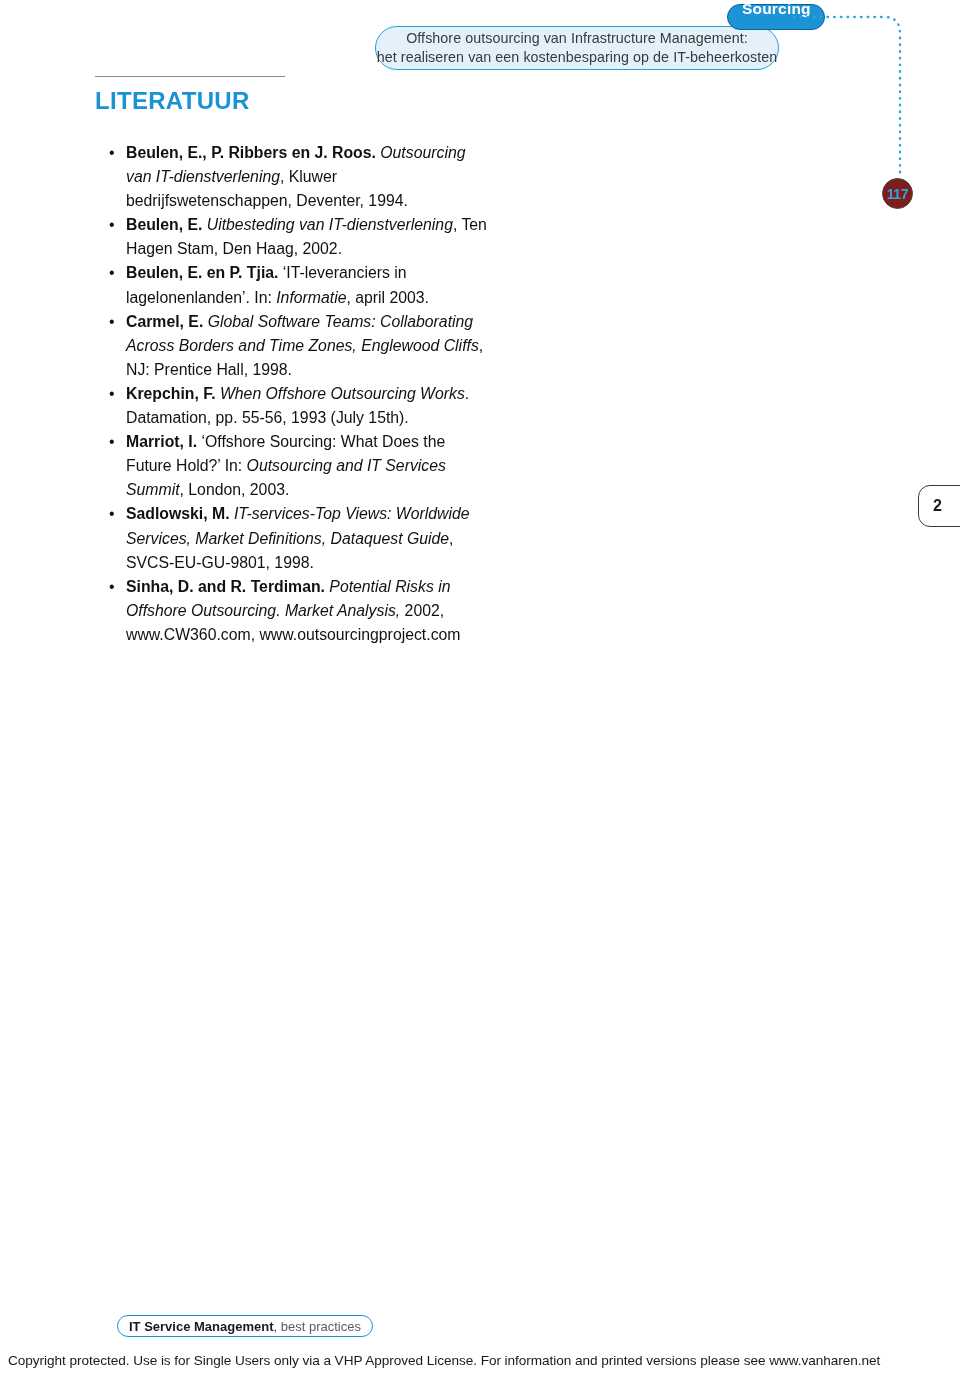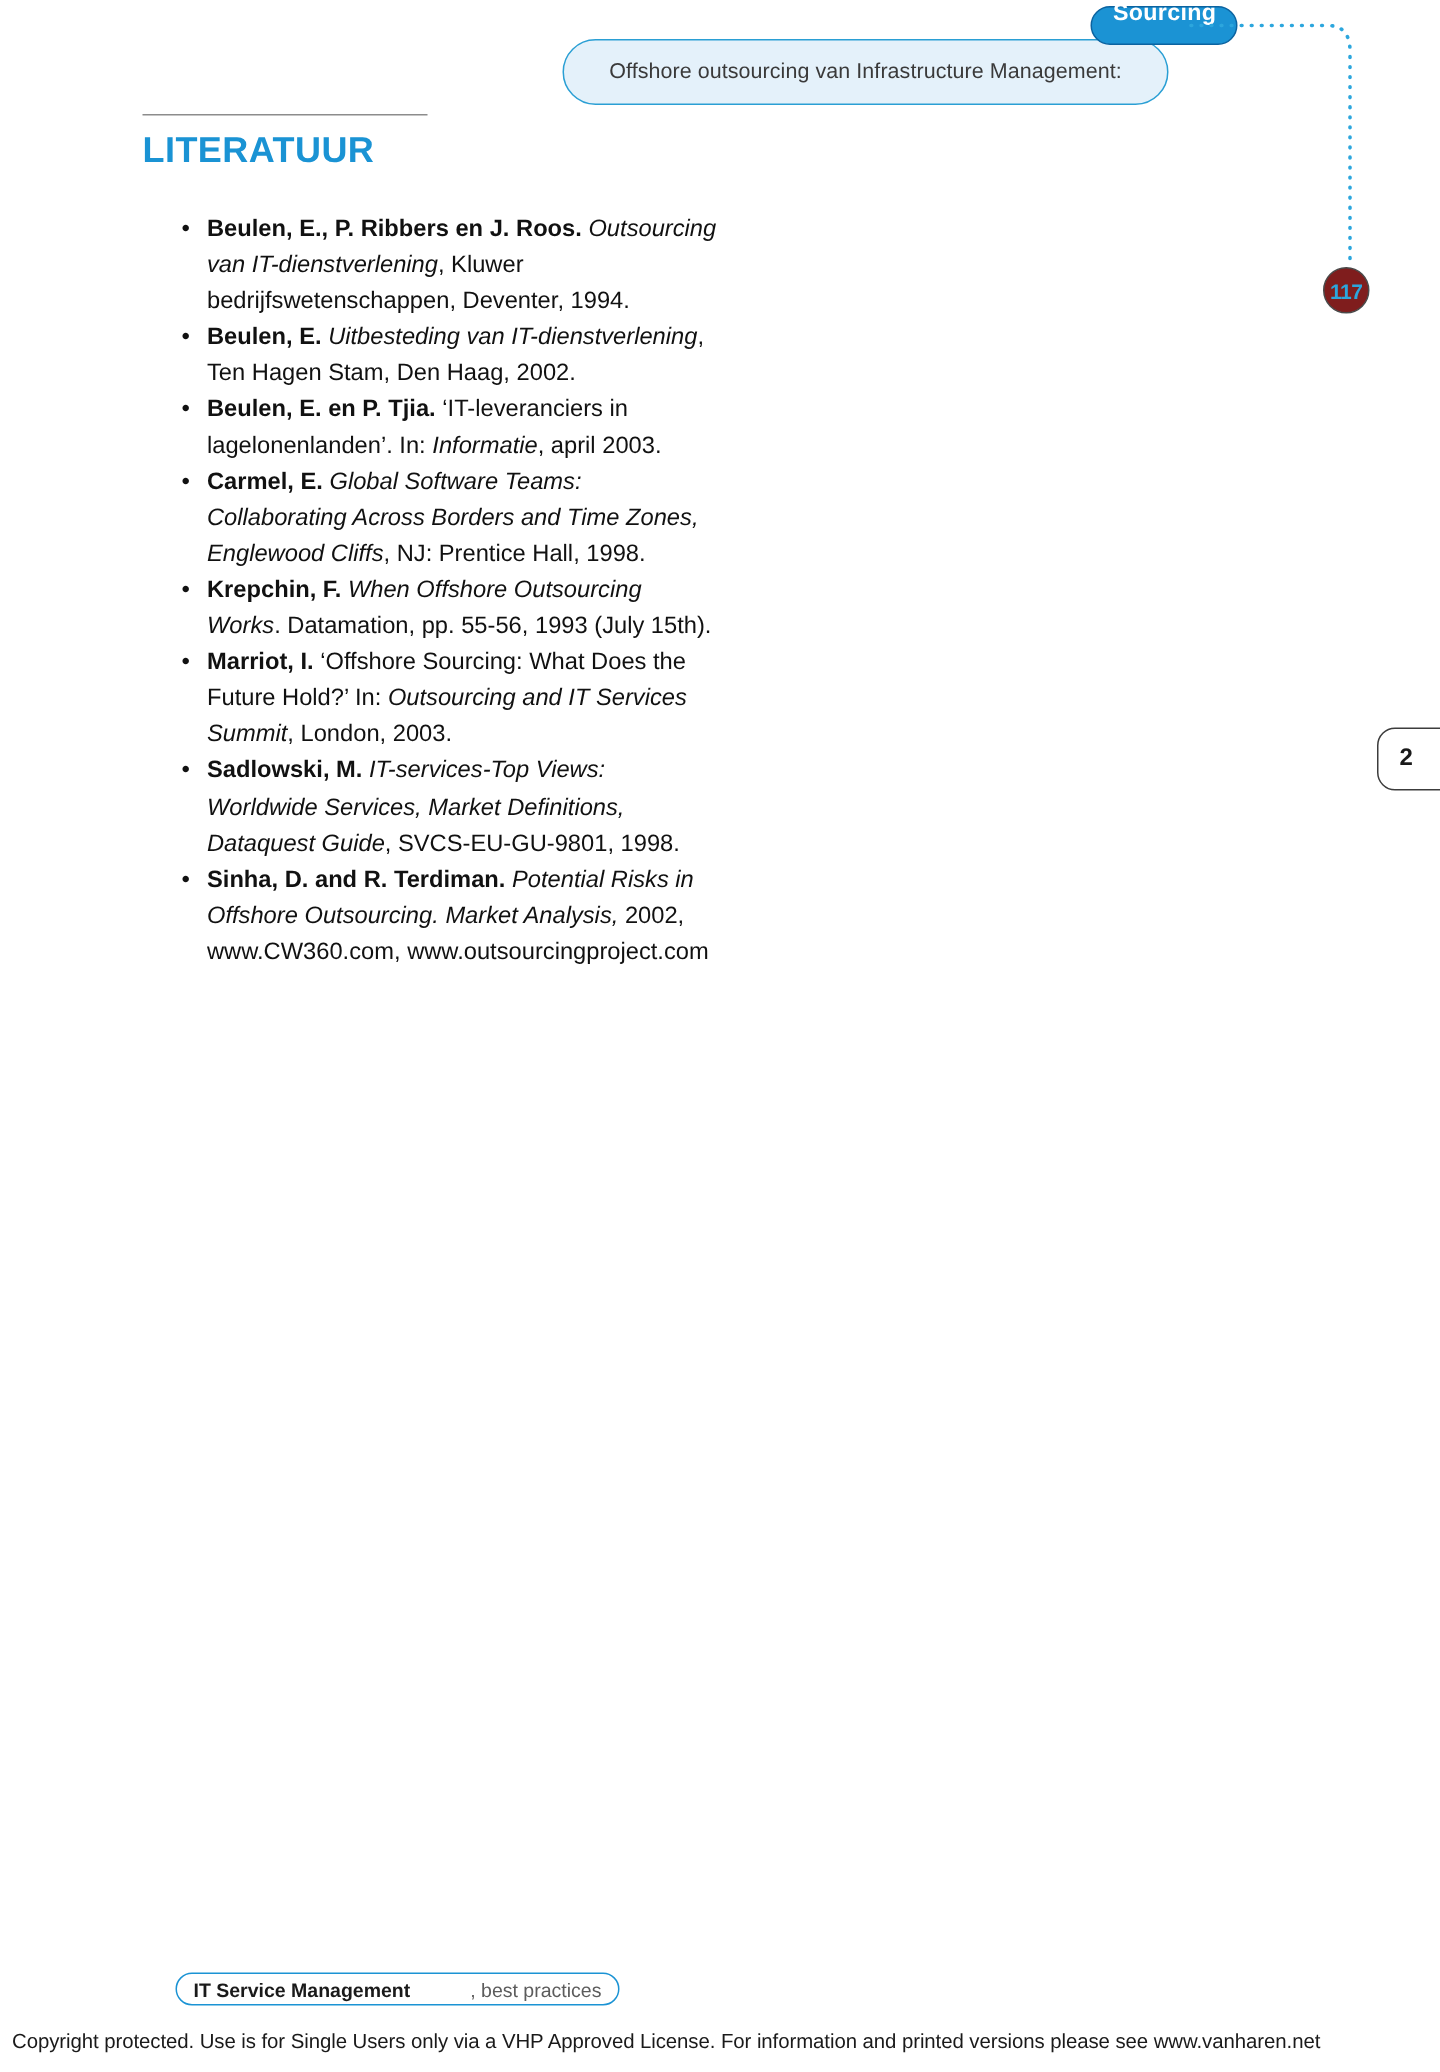--- a/index.html
+++ b/index.html
@@ -115,21 +115,21 @@
   #section-heading {
     font-size: 24px;
     font-weight: bold;
     color: #1a93d4;
     letter-spacing: 0.3px;
     margin: 0 0 26px 0;
   }
 
   ul#references-list {
     list-style: none;
-    margin: 16px;
+    margin: 4px;
     padding: 0;
   }
   ul#references-list > li {
     position: relative;
     padding-left: 27px;
     margin-bottom: 0px;
     font-size: 15.8px;
     line-height: 24.1px;
     color: #111111;
     text-align: left;
@@ -159,21 +159,20 @@
     height: 22px;
     padding: 0 11px;
     box-sizing: border-box;
     border: 1.4px solid #1b93d4;
     border-radius: 11px;
     background: #ffffff;
     display: flex;
     align-items: center;
     font-size: 13px;
     white-space: nowrap;
-    gap: 40px;
   }
   #brand-pill-strong {
     font-weight: bold;
     color: #1a1a1a;
   }
   #brand-pill-sub {
     color: #5c5c5c;
   }
   #copyright-line {
     position: absolute;
@@ -184,20 +183,21 @@
     letter-spacing: -0.05px;
   }
 </style>
 </head>
 <body>
 
 <div id="header-zone">
 
   <div id="chapter-title-bubble">
     <span class="chapter-title-line">Offshore outsourcing van Infrastructure Management:</span>
+    <span class="chapter-title-line">het realiseren van een kostenbesparing op de IT-beheerkosten</span>
   </div>
 
   <div id="sourcing-badge">Sourcing</div>
 
   <svg id="page-connector" viewBox="0 0 170 210" width="170" height="210">
     <path d="M 4 17 L 95 17 Q 110 17 110 34 L 110 176" fill="none" stroke="#2ca6dd" stroke-width="2.4" stroke-linecap="round" stroke-dasharray="0.5 6.2"></path>
   </svg>
 
   <div id="page-number-circle">117</div>
 </div>

